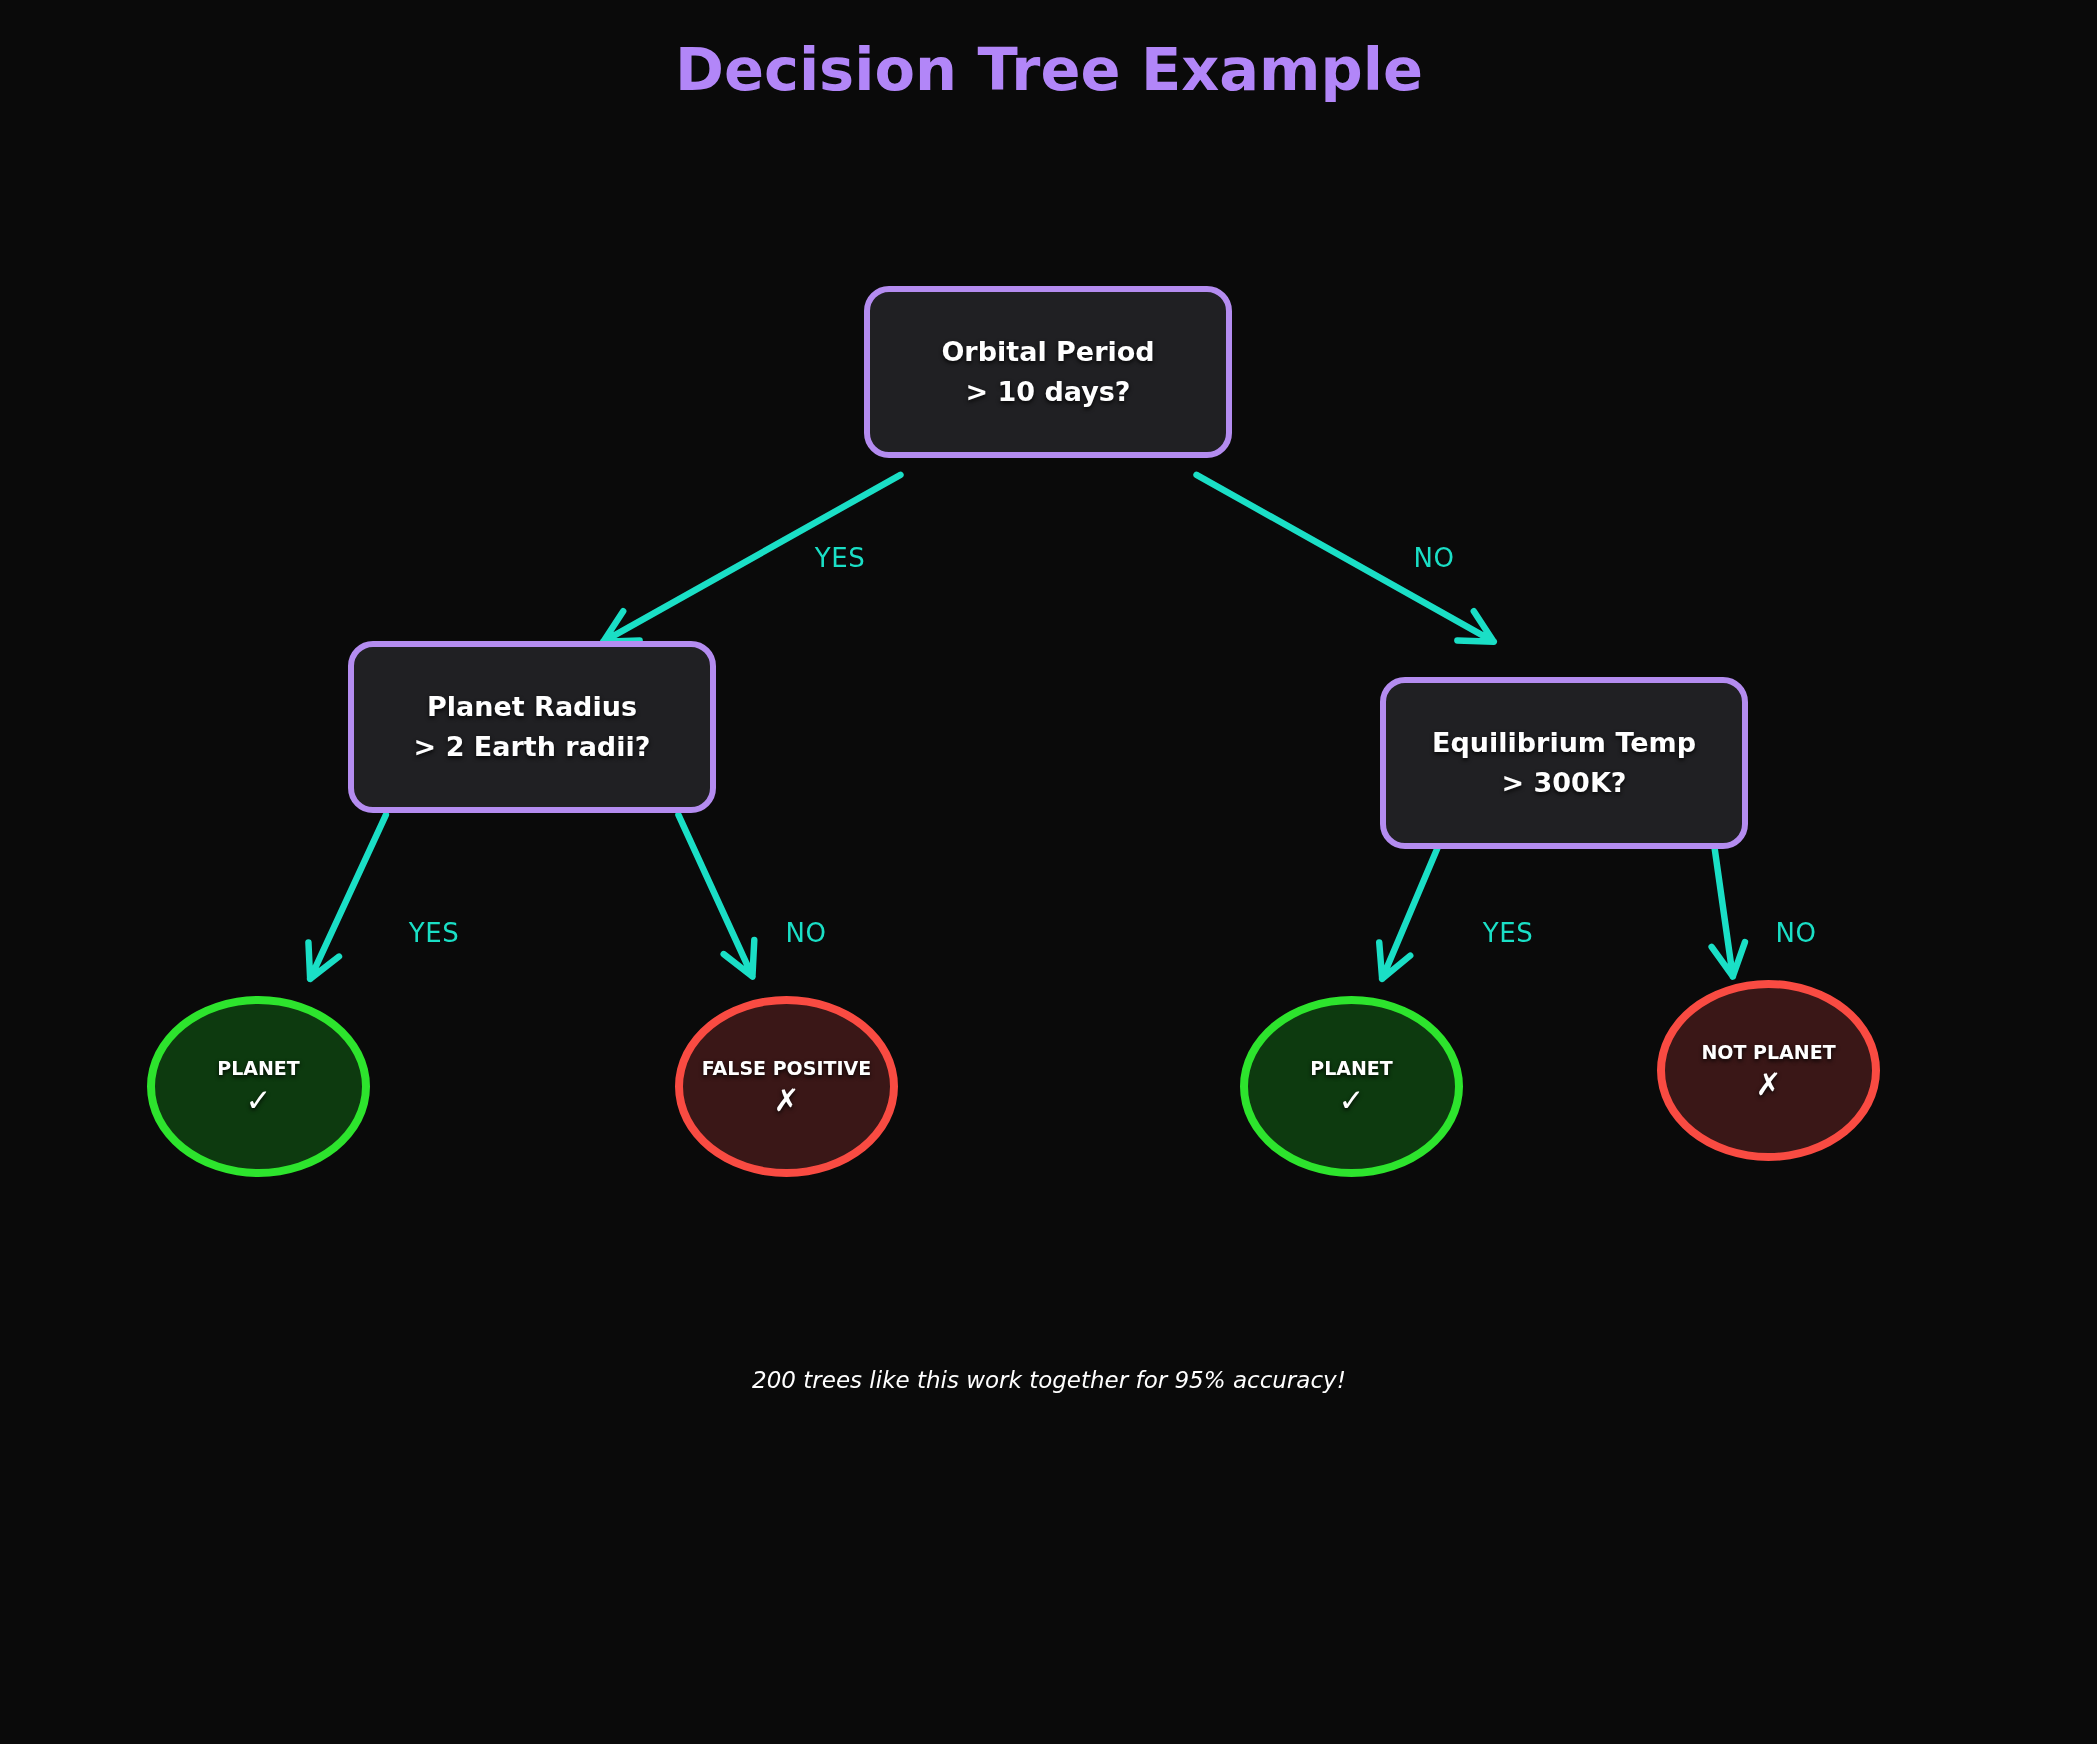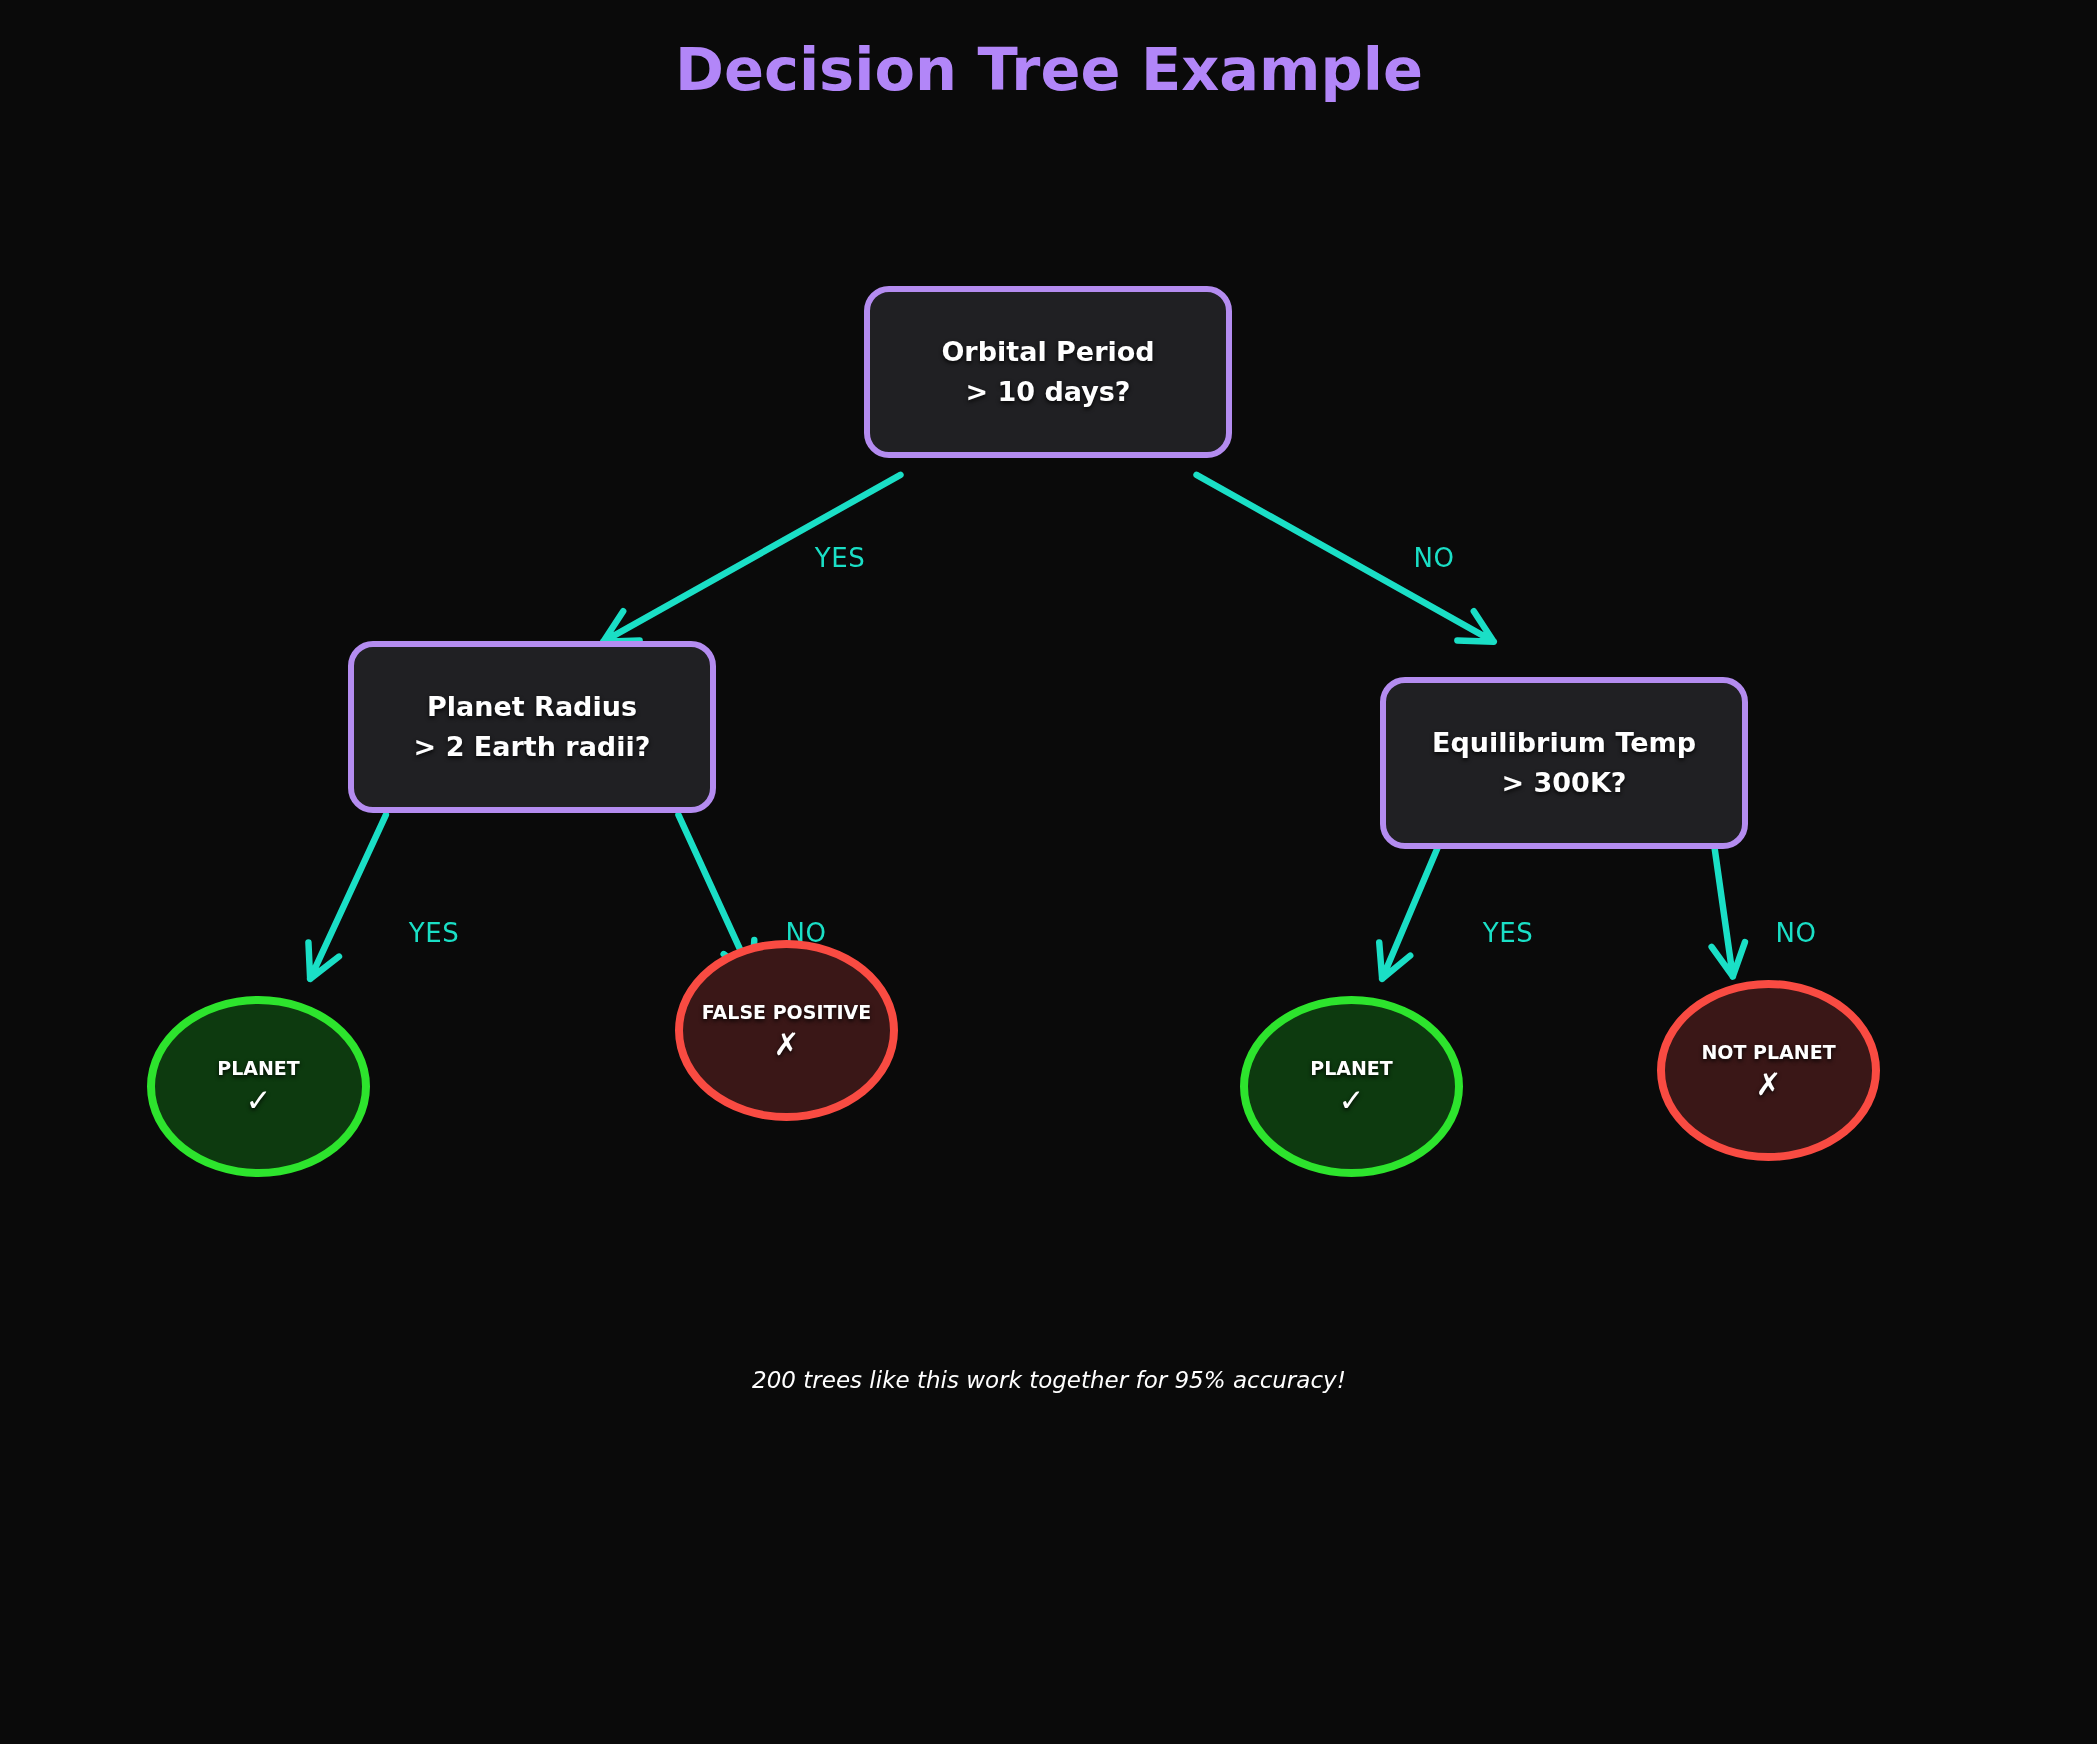--- a/index.html
+++ b/index.html
@@ -125,21 +125,21 @@
   <div class="edge-label" style="left:434px;top:933px;">YES</div>
   <div class="edge-label" style="left:806px;top:933px;">NO</div>
   <div class="edge-label" style="left:1508px;top:933px;">YES</div>
   <div class="edge-label" style="left:1796px;top:933px;">NO</div>
 
   <div class="leaf leaf-green" style="left:147px;top:996px;">
     <div class="leaf-label">PLANET</div>
     <div class="leaf-symbol">✓</div>
   </div>
 
-  <div class="leaf leaf-red" style="left:675px;top:940px;">
+  <div class="leaf leaf-red" style="left:675px;top:996px;">
     <div class="leaf-label">FALSE POSITIVE</div>
     <div class="leaf-symbol">✗</div>
   </div>
 
   <div class="leaf leaf-green" style="left:1240px;top:996px;">
     <div class="leaf-label">PLANET</div>
     <div class="leaf-symbol">✓</div>
   </div>
 
   <div class="leaf leaf-red" style="left:1657px;top:980px;">

